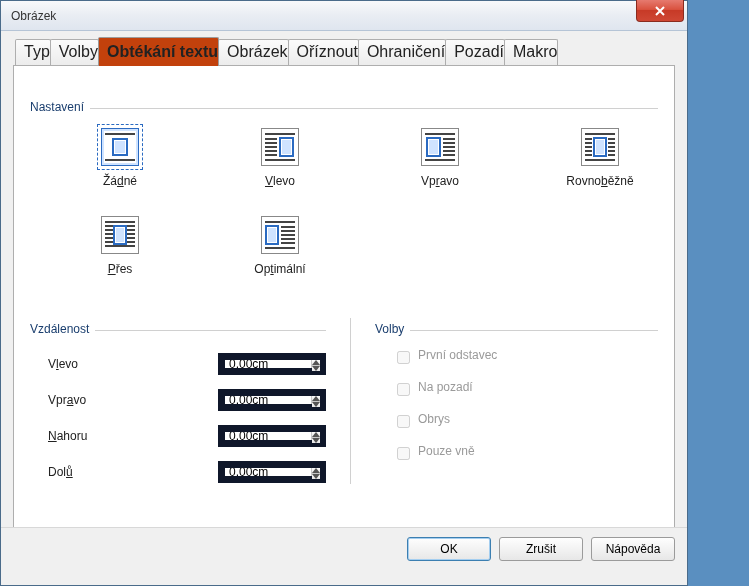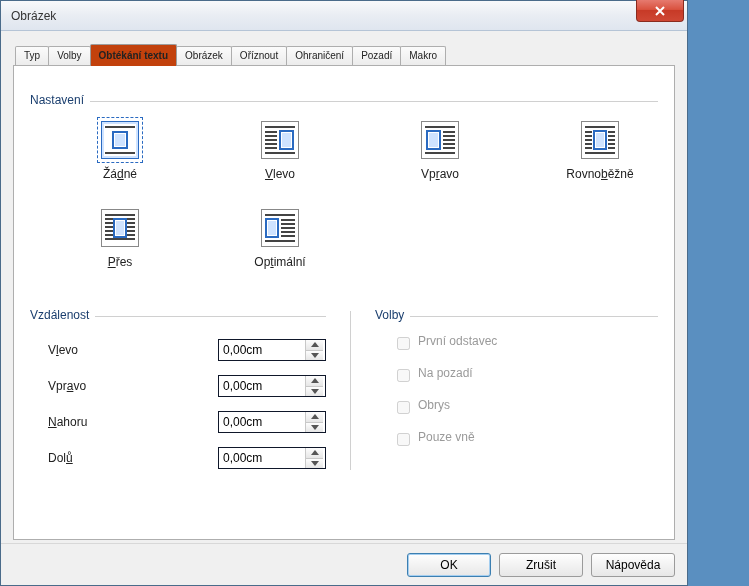--- a/index.html
+++ b/index.html
@@ -50,23 +50,23 @@
   .tabstrip {
     display: flex;
     align-items: flex-end;
     height: 24px;
     padding-left: 2px;
   }
   .tab {
     border: 1px solid #aeaeae;
     border-bottom: none;
     background: linear-gradient(to bottom, #fbfbfb, #ececec);
-    padding: 3px 8px 4px 8px;
+    padding: 3px 0 4px 8px;
     margin-right: -1px;
-    font-size: 10px;
+    font-size: 16px;
     color: #222;
     cursor: pointer;
     position: relative;
     border-radius: 2px 2px 0 0;
   }
   .tab.active {
     background: #c2410c;
     font-weight: 700;
     padding-top: 5px;
     padding-bottom: 5px;
@@ -76,21 +76,21 @@
   }
   .panel {
     border: 1px solid #aeaeae;
     background: #fff;
     height: 475px;
     padding: 10px 16px 14px 16px;
     position: relative;
   }
   .group {
     position: relative;
-    margin-top: 17px;
+    margin-top: 24px;
   }
   .group-label {
     color: #1a3e6e;
     font-size: 12px;
     background: #fff;
     padding-right: 6px;
     position: relative;
     z-index: 1;
     display: inline-block;
   }
@@ -135,21 +135,21 @@
     margin-top: 18px;
     gap: 22px;
   }
   .col { flex: 1; position: relative; }
   .dist-table { padding: 10px 0 0 18px; }
   .dist-row { display: flex; align-items: center; height: 36px; }
   .dist-lbl { width: 170px; color: #222; }
   .spin {
     display: flex; align-items: stretch;
     width: 108px; height: 22px;
-    border: 1px solid #0f172a;
+    border: 7px solid #0f172a;
     background: #fff;
   }
   .spin input {
     border: none; outline: none;
     width: 86px; padding: 0 4px;
     font-family: inherit; font-size: 12px;
   }
   .spin .btns {
     width: 18px;
     display: flex; flex-direction: column;
@@ -169,21 +169,21 @@
     background: #d0d0d0;
     margin: 20px 2px 6px 2px;
   }
   .chk-list { padding: 12px 0 0 18px; }
   .chk-row { display: flex; align-items: flex-start; height: 32px; color: #9a9a9a; }
   .chk-row input { margin-right: 8px; }
   .chk-row input[disabled] { }
 
   .buttonbar {
     position: absolute;
-    left: 0; right: 0; bottom: 0;
+    left: 0; right: 0; bottom: 16px;
     height: 42px;
     border-top: 1px solid #d8d8d8;
     background: #f0f0f0;
     display: flex;
     justify-content: flex-end;
     align-items: center;
     padding: 0 12px;
     gap: 8px;
   }
   .btn {

